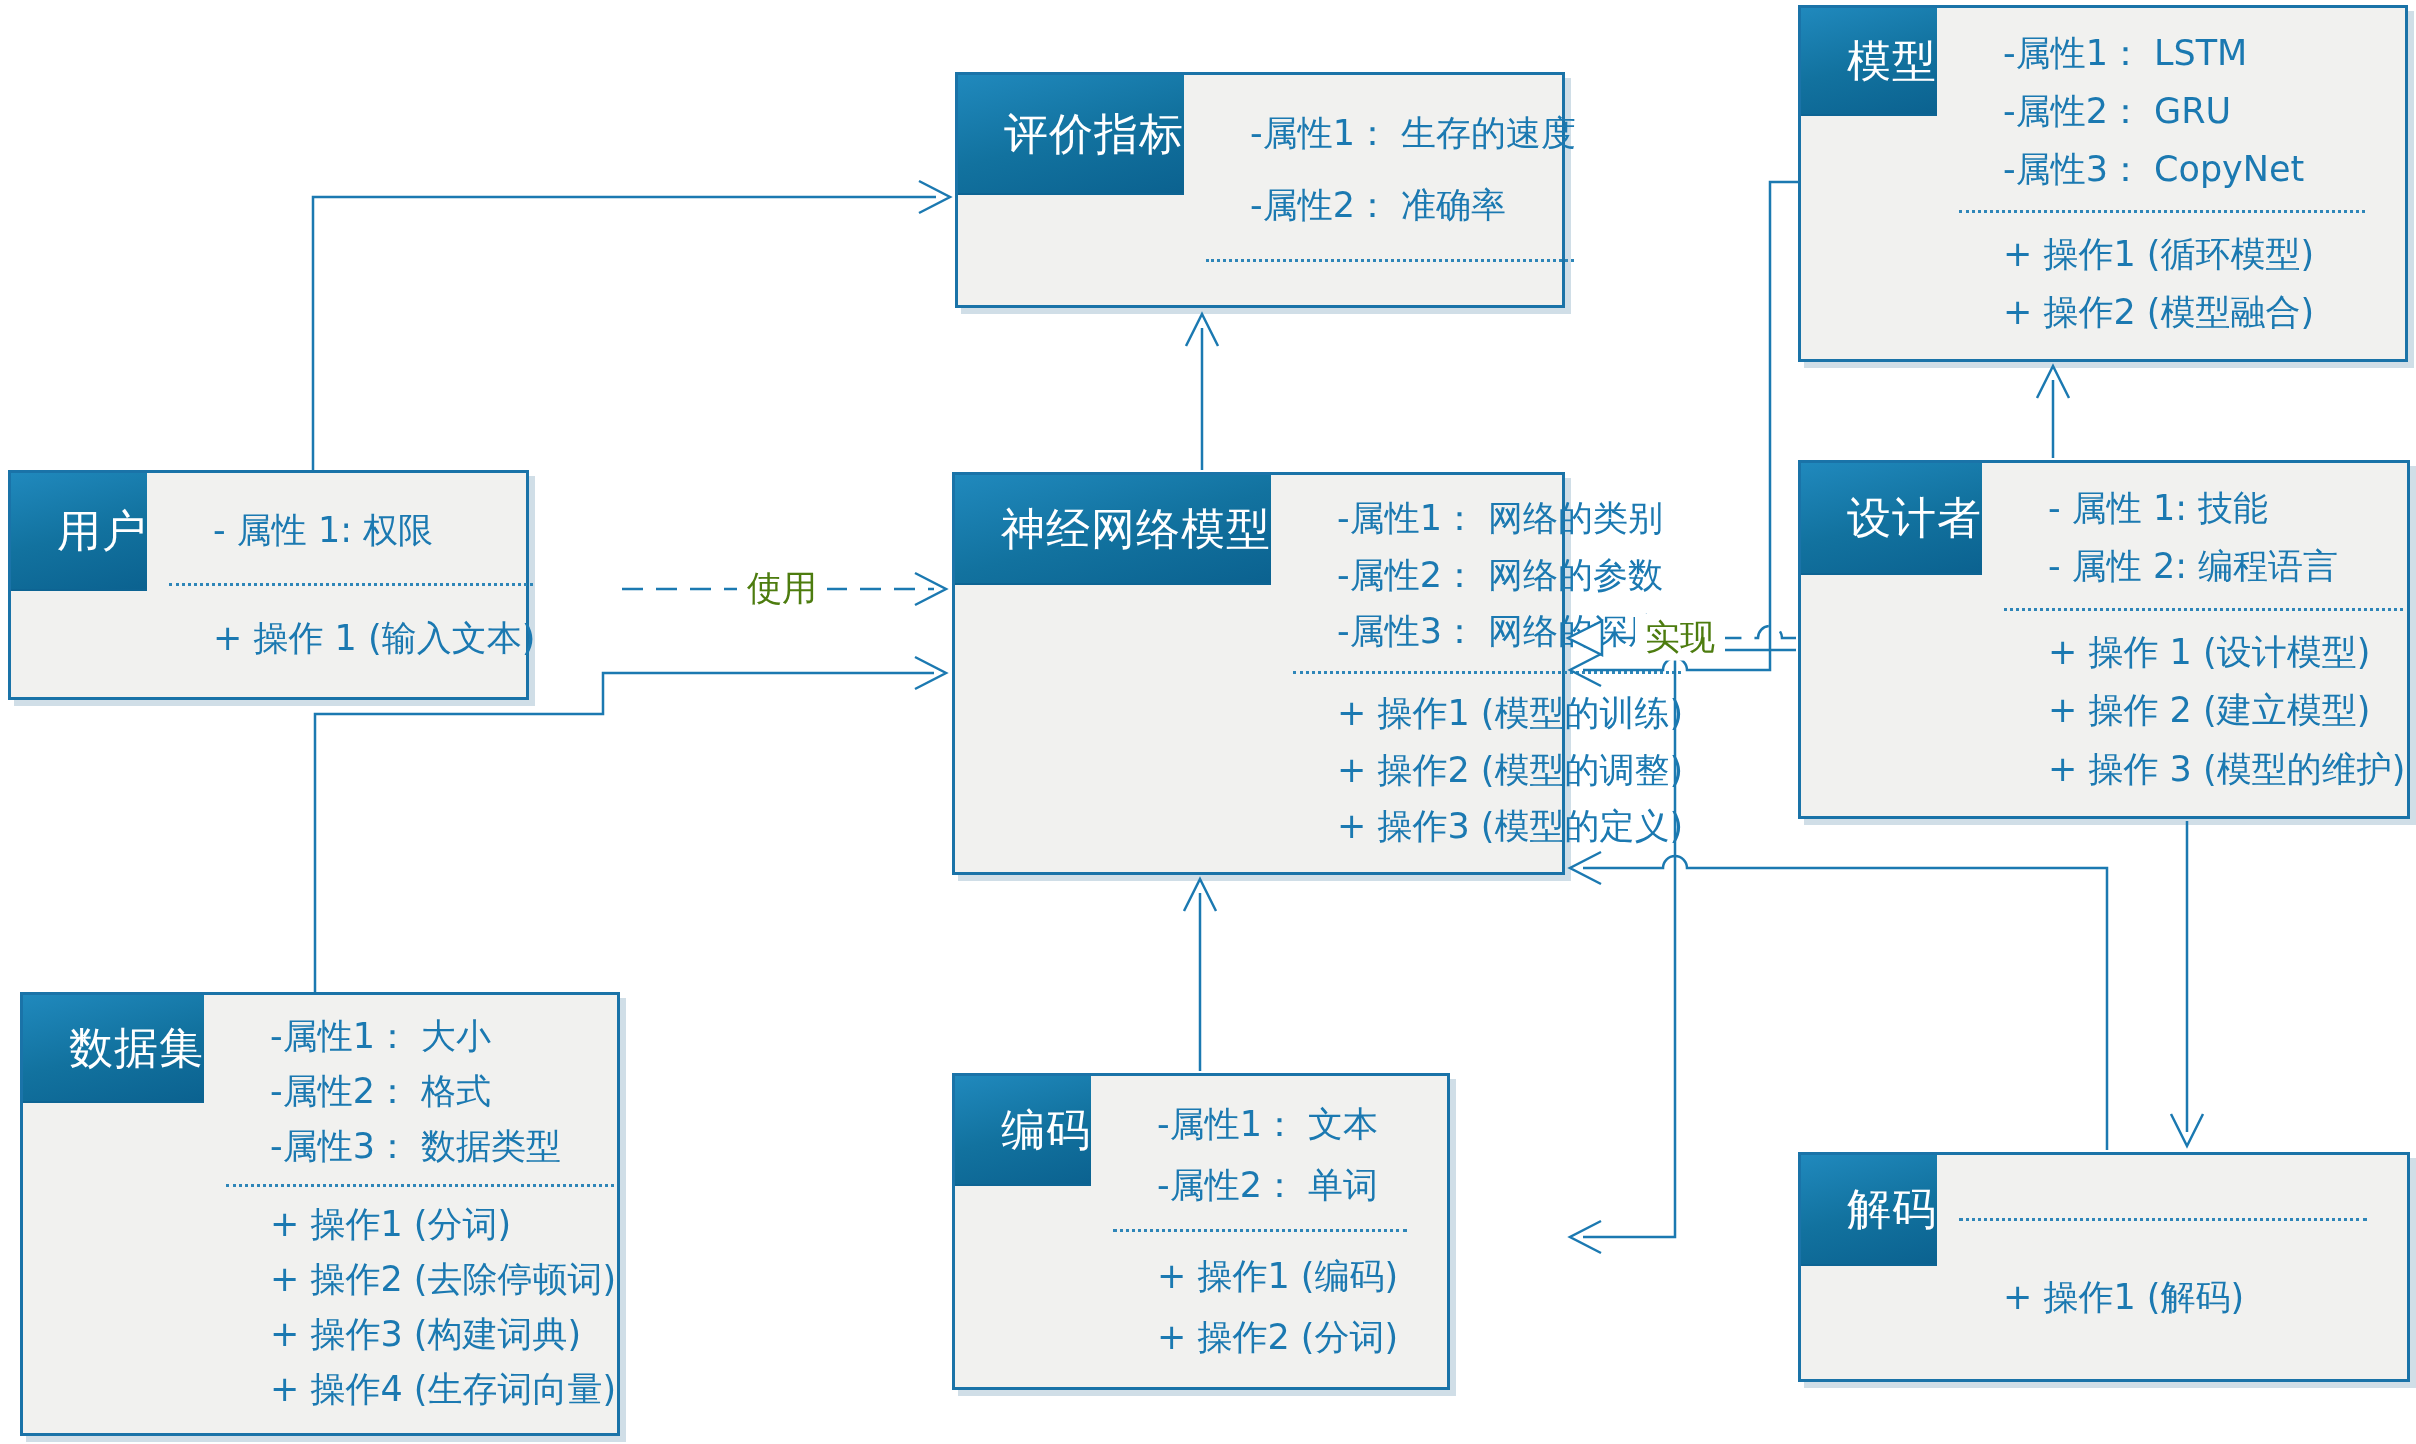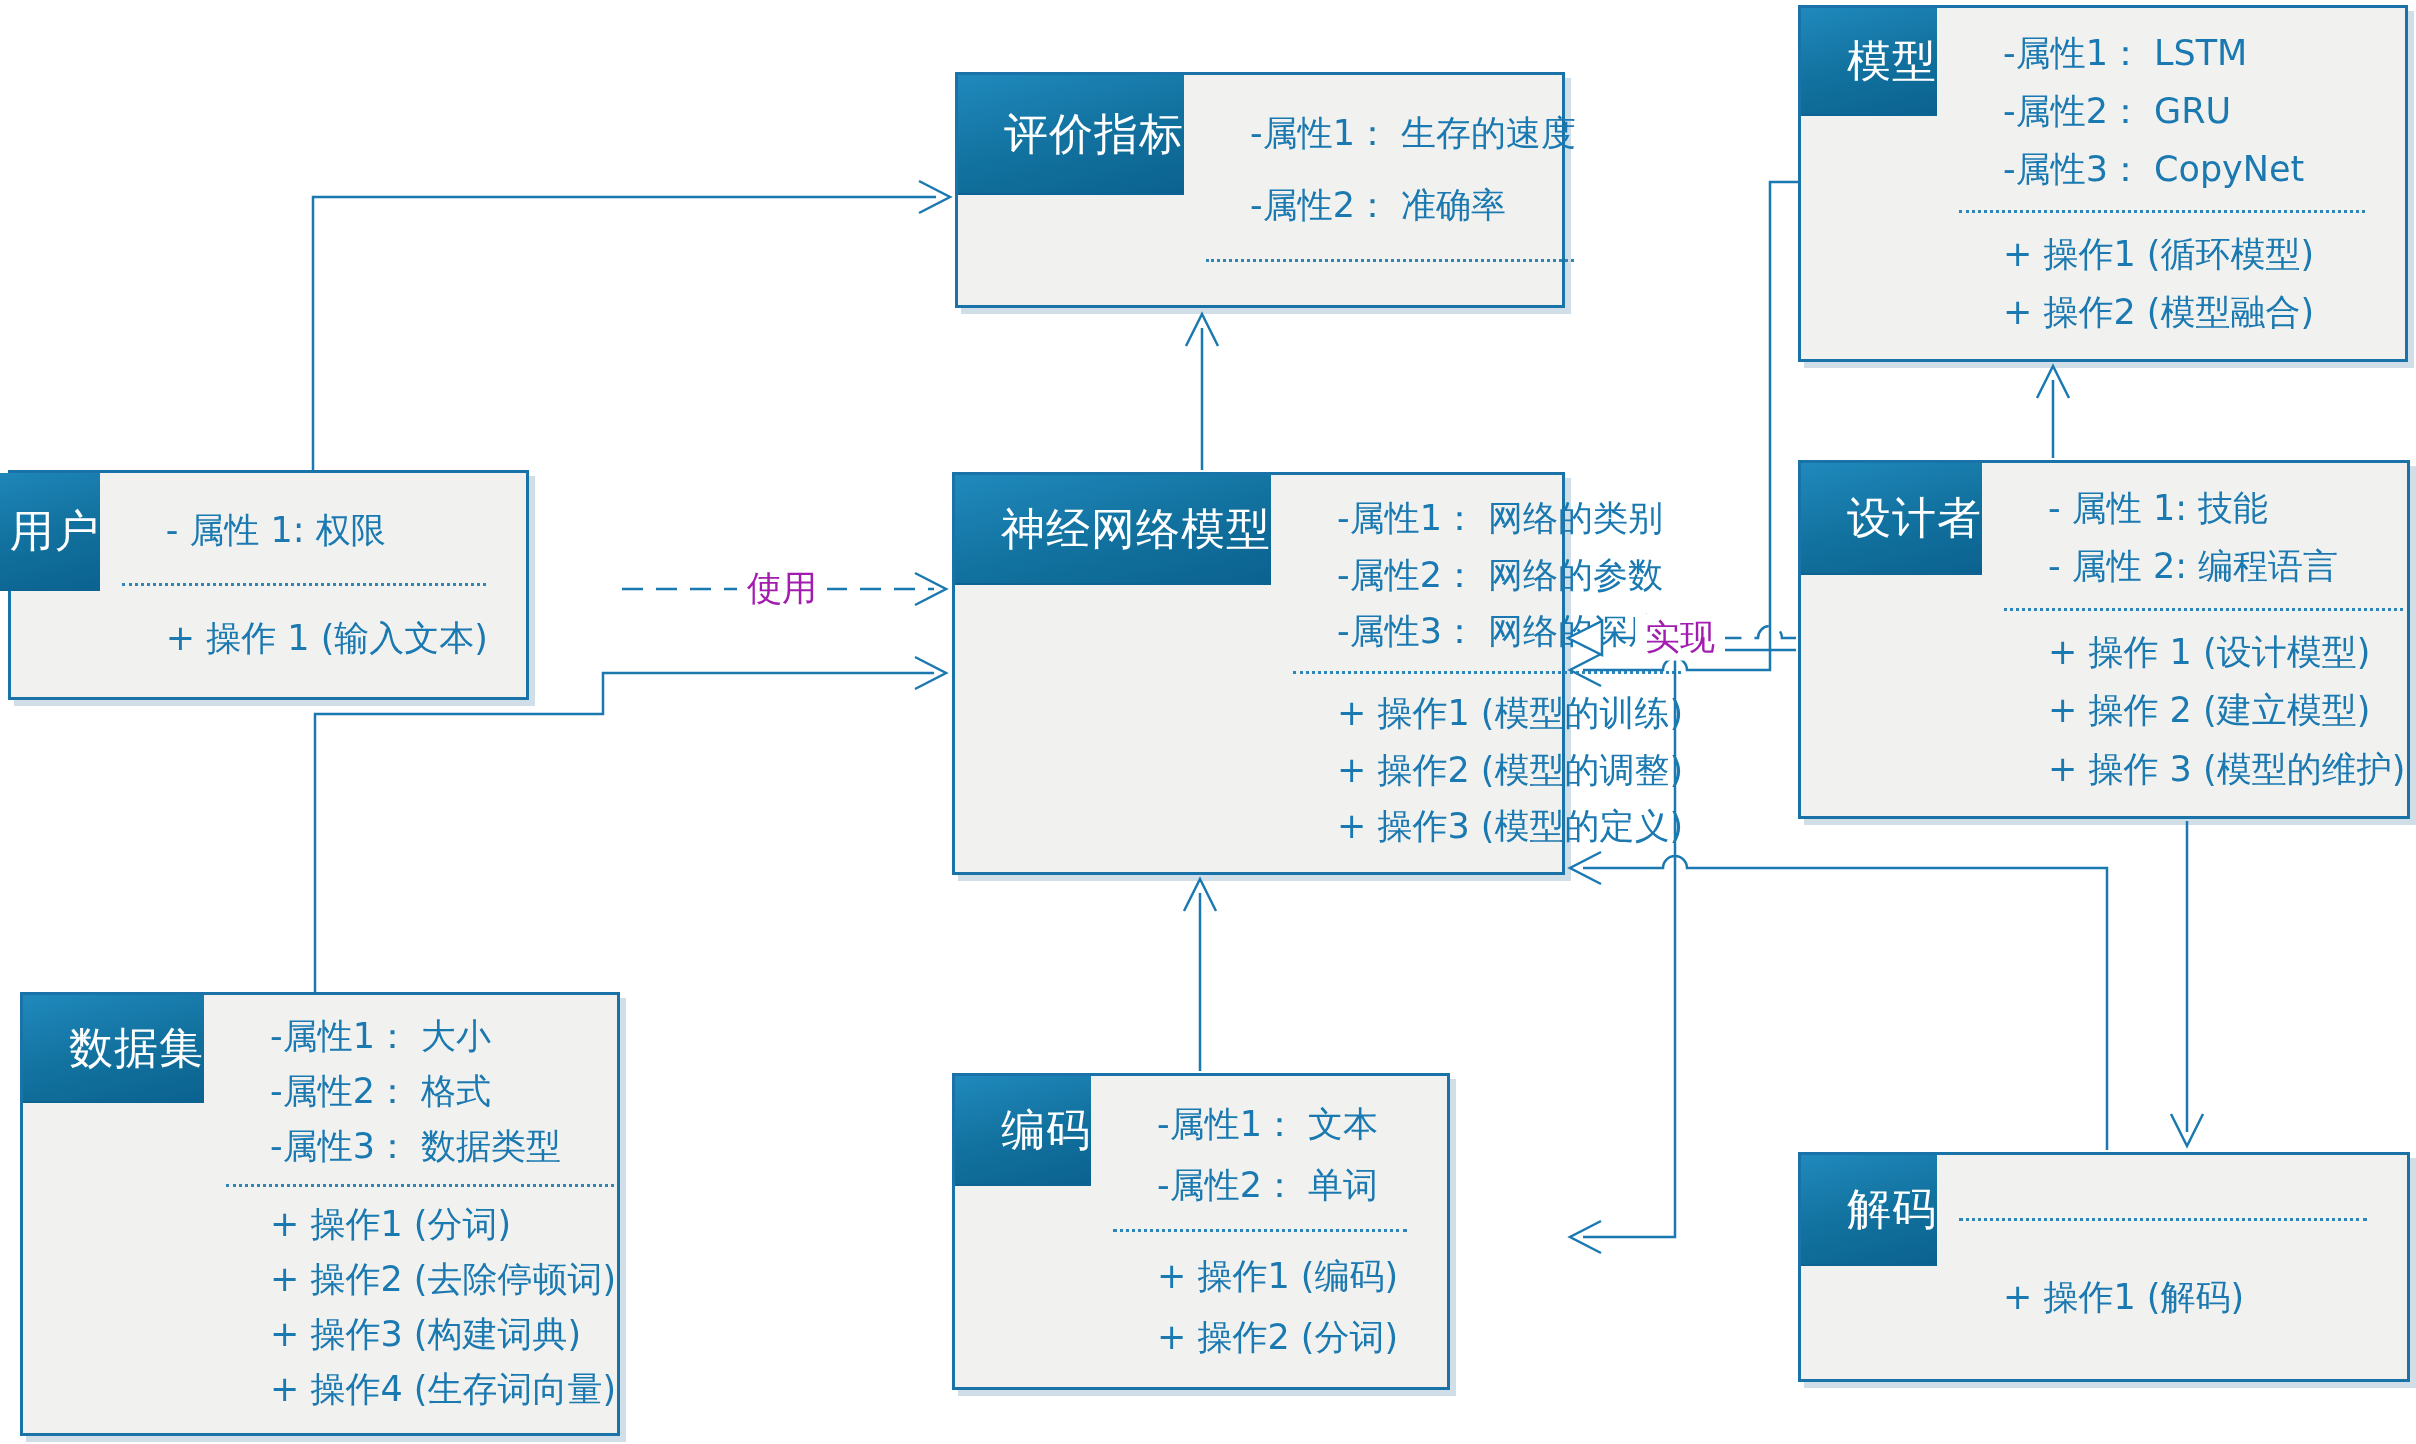--- a/index.html
+++ b/index.html
@@ -32,21 +32,21 @@
     color:#1b79b1;font-size:35px;line-height:1.1;
   }
   .uml-line{white-space:nowrap;}
   .uml-sep{
     border-top:3px dotted #2e86b8;height:0;
     margin:2px 2px 2px -44px;
   }
   .edge-label{
     position:absolute;transform:translate(-50%,-52%);
     background:#ffffff;padding:0 10px;
-    font-size:35px;color:#a21caf;white-space:nowrap;z-index:30;
+    font-size:35px;color:#4d7c0f;white-space:nowrap;z-index:30;
   }
   svg.connectors{position:absolute;left:0;top:0;z-index:20;pointer-events:none;}
   svg.connectors *{pointer-events:auto;}
 </style>
 </head>
 <body>
 
 <div class="uml-box" style="left:955px;top:72px;width:610px;height:236px;">
   <div class="uml-header" style="height:120px;">
     <div class="uml-title">评价指标</div>
@@ -65,21 +65,21 @@
   <div class="uml-body">
     <div class="uml-line">-属性1： LSTM</div>
     <div class="uml-line">-属性2： GRU</div>
     <div class="uml-line">-属性3： CopyNet</div>
     <div class="uml-sep"></div>
     <div class="uml-line">+ 操作1 (循环模型)</div>
     <div class="uml-line">+ 操作2 (模型融合)</div>
   </div>
 </div>
 
-<div class="uml-box" style="left:8px;top:470px;width:521px;height:230px;justify-content:flex-end;">
+<div class="uml-box" style="left:8px;top:470px;width:521px;height:230px;">
   <div class="uml-header" style="height:118px;">
     <div class="uml-title">用户</div>
   </div>
   <div class="uml-body">
     <div class="uml-line">- 属性 1: 权限</div>
     <div class="uml-sep"></div>
     <div class="uml-line">+ 操作 1 (输入文本)</div>
   </div>
 </div>
 

